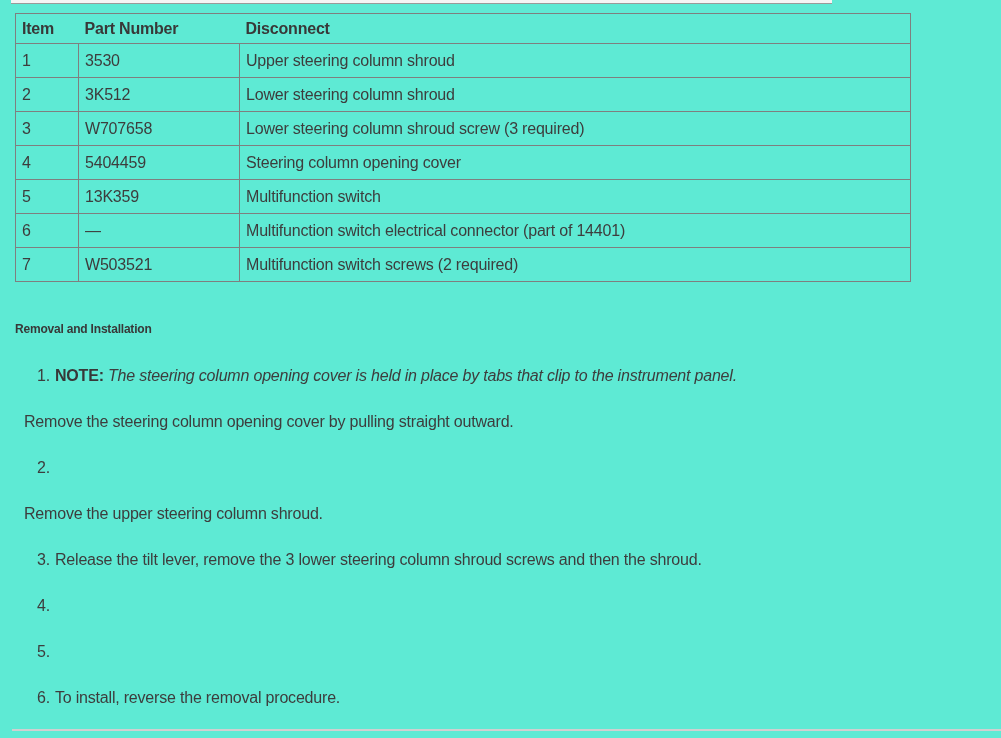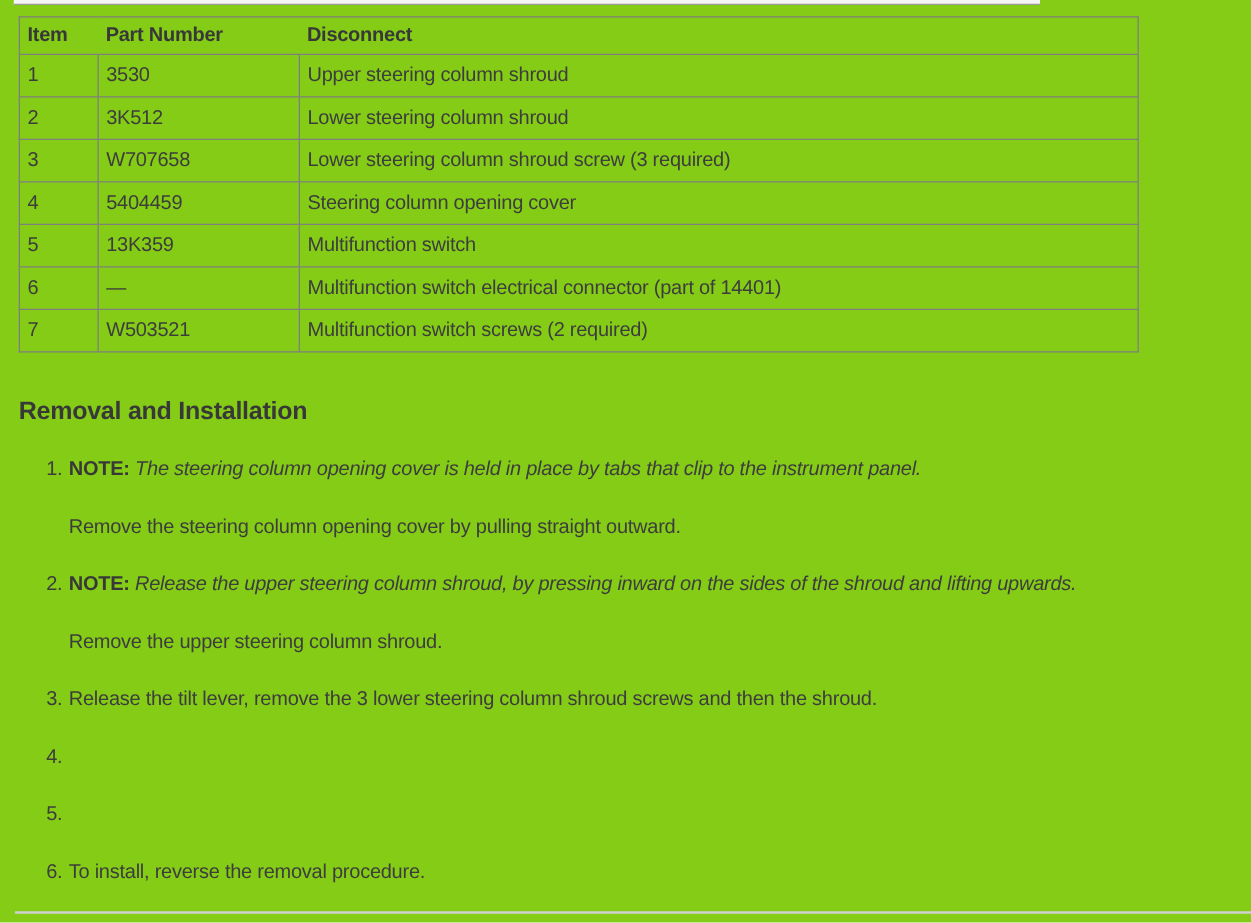--- a/index.html
+++ b/index.html
@@ -2,21 +2,21 @@
 <html><head>
 <meta charset="utf-8">
 <style>
   * { margin: 0; padding: 0; box-sizing: border-box; }
   html, body { background: #ffffff; }
   .page {
     position: relative;
     width: 1001px;
     height: 738px;
     overflow: hidden;
-    background: #84cc16;
+    background: #5eead4;
     font-family: "Liberation Sans", sans-serif;
     color: #3d3d3d;
     letter-spacing: -0.2px;
   }
   .top-strip {
     position: absolute;
     left: 11px; top: 0;
     width: 821px; height: 4px;
     background: #f5f5f5;
     border-bottom: 1.5px solid #9a9a9a;
@@ -44,21 +44,21 @@
     height: 34px;
     line-height: 18px;
     color: #3d3d3d;
     vertical-align: middle;
   }
   .col-item { width: 63px; }
   .col-part { width: 161px; margin-left: 16px; }
   .section-heading {
     position: absolute;
     left: 15px; top: 320px;
-    font-size: 20px;
+    font-size: 12px;
     font-weight: bold;
     color: #383838;
     line-height: 18px;
     white-space: nowrap;
   }
   .steps {
     position: absolute;
     left: 0; top: 367px;
     width: 1001px;
   }
@@ -69,21 +69,21 @@
     line-height: 18px;
     height: 18px;
     margin-bottom: 28px;
     white-space: nowrap;
     color: #3d3d3d;
   }
   .step-line .num {
     flex: 0 0 18px;
     width: 18px;
   }
-  .step-line.cont { padding-left: 55px; }
+  .step-line.cont { padding-left: 24px; }
   .note-label { font-weight: bold; color: #383838; font-style: normal; }
   .note-text { font-style: italic; }
   .bottom-divider {
     position: absolute;
     left: 12px; right: 0;
     top: 729px;
     height: 2px;
     background: #d0d0d0;
   }
 </style>
@@ -148,21 +148,20 @@
     <div class="step-line">
       <span class="num">1.</span>
       <span><span class="note-label">NOTE:</span> <span class="note-text">The steering column opening cover is held in place by tabs that clip to the instrument panel.</span></span>
     </div>
     <div class="step-line cont">
       <span>Remove the steering column opening cover by pulling straight outward.</span>
     </div>
 
     <div class="step-line">
       <span class="num">2.</span>
-      <span><span class="note-label">NOTE:</span> <span class="note-text">Release the upper steering column shroud, by pressing inward on the sides of the shroud and lifting upwards.</span></span>
     </div>
     <div class="step-line cont">
       <span>Remove the upper steering column shroud.</span>
     </div>
 
     <div class="step-line">
       <span class="num">3.</span>
       <span>Release the tilt lever, remove the 3 lower steering column shroud screws and then the shroud.</span>
     </div>
 

